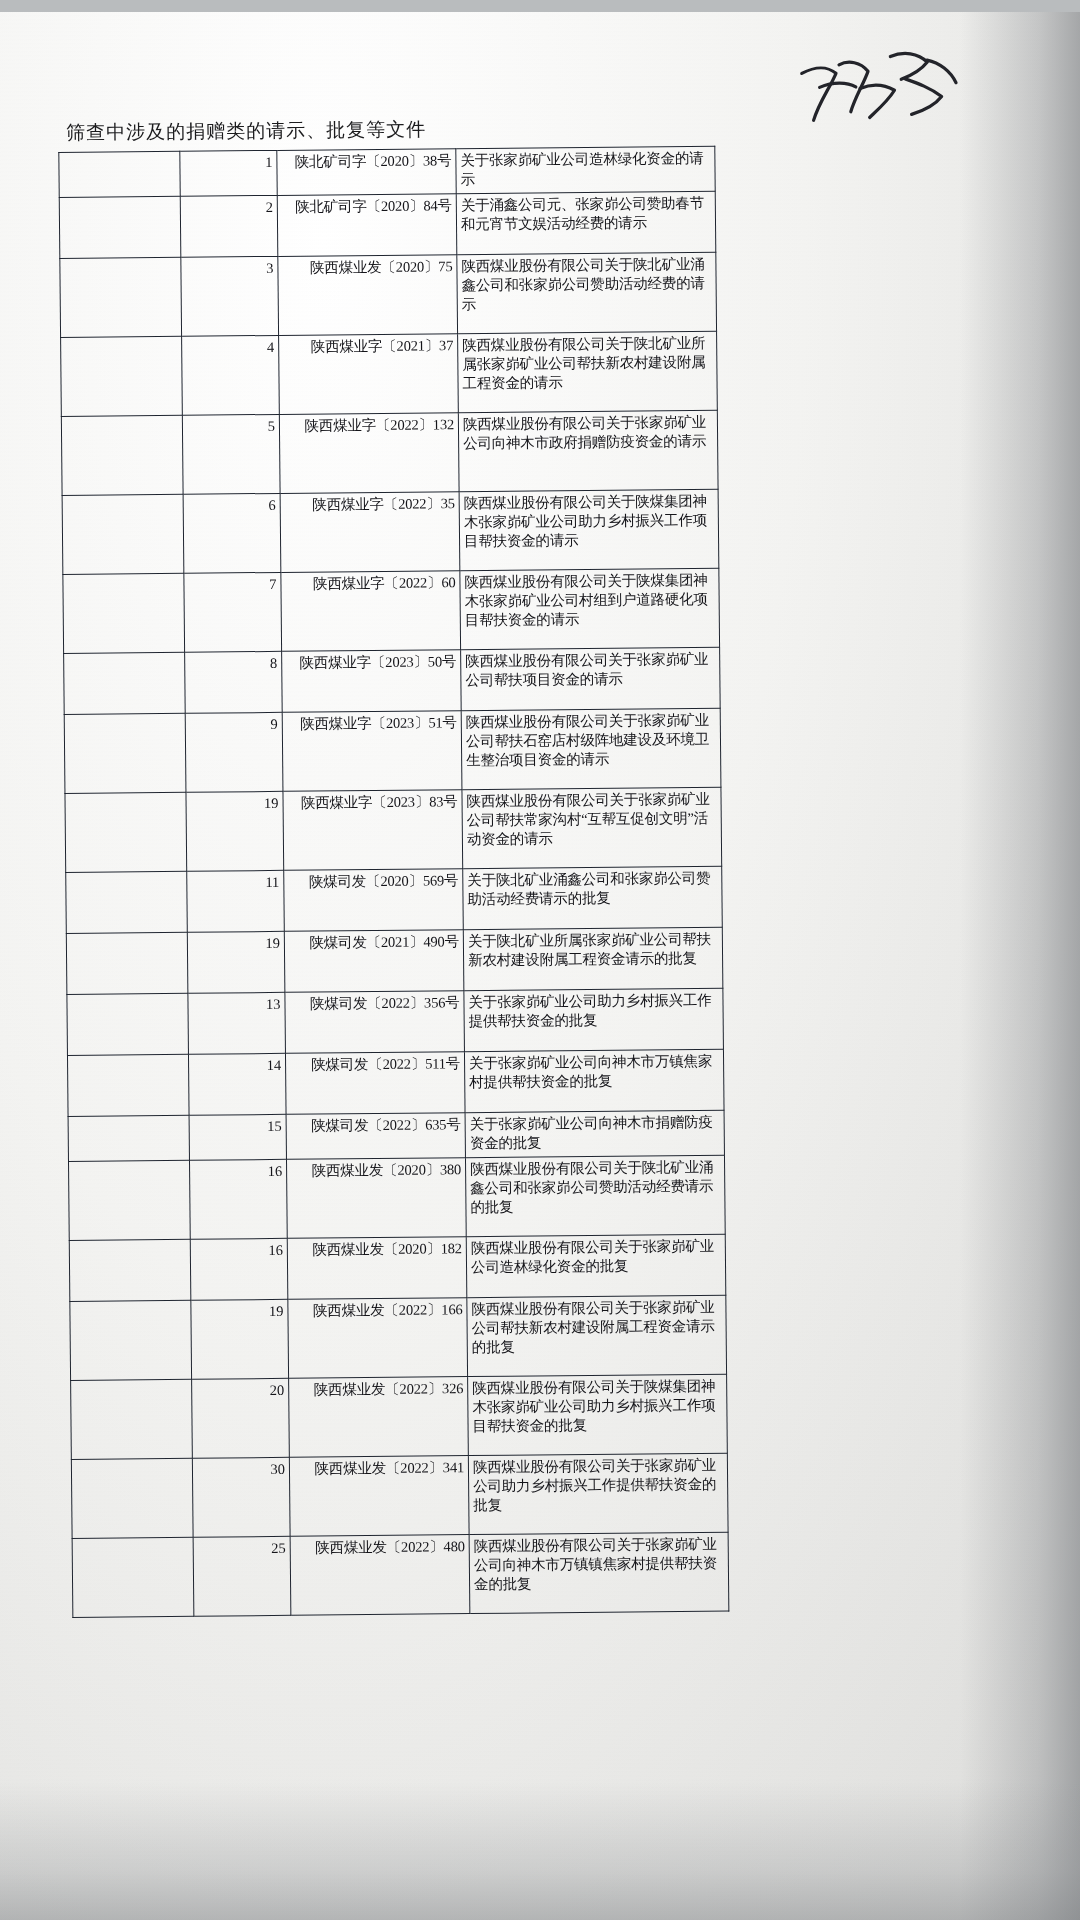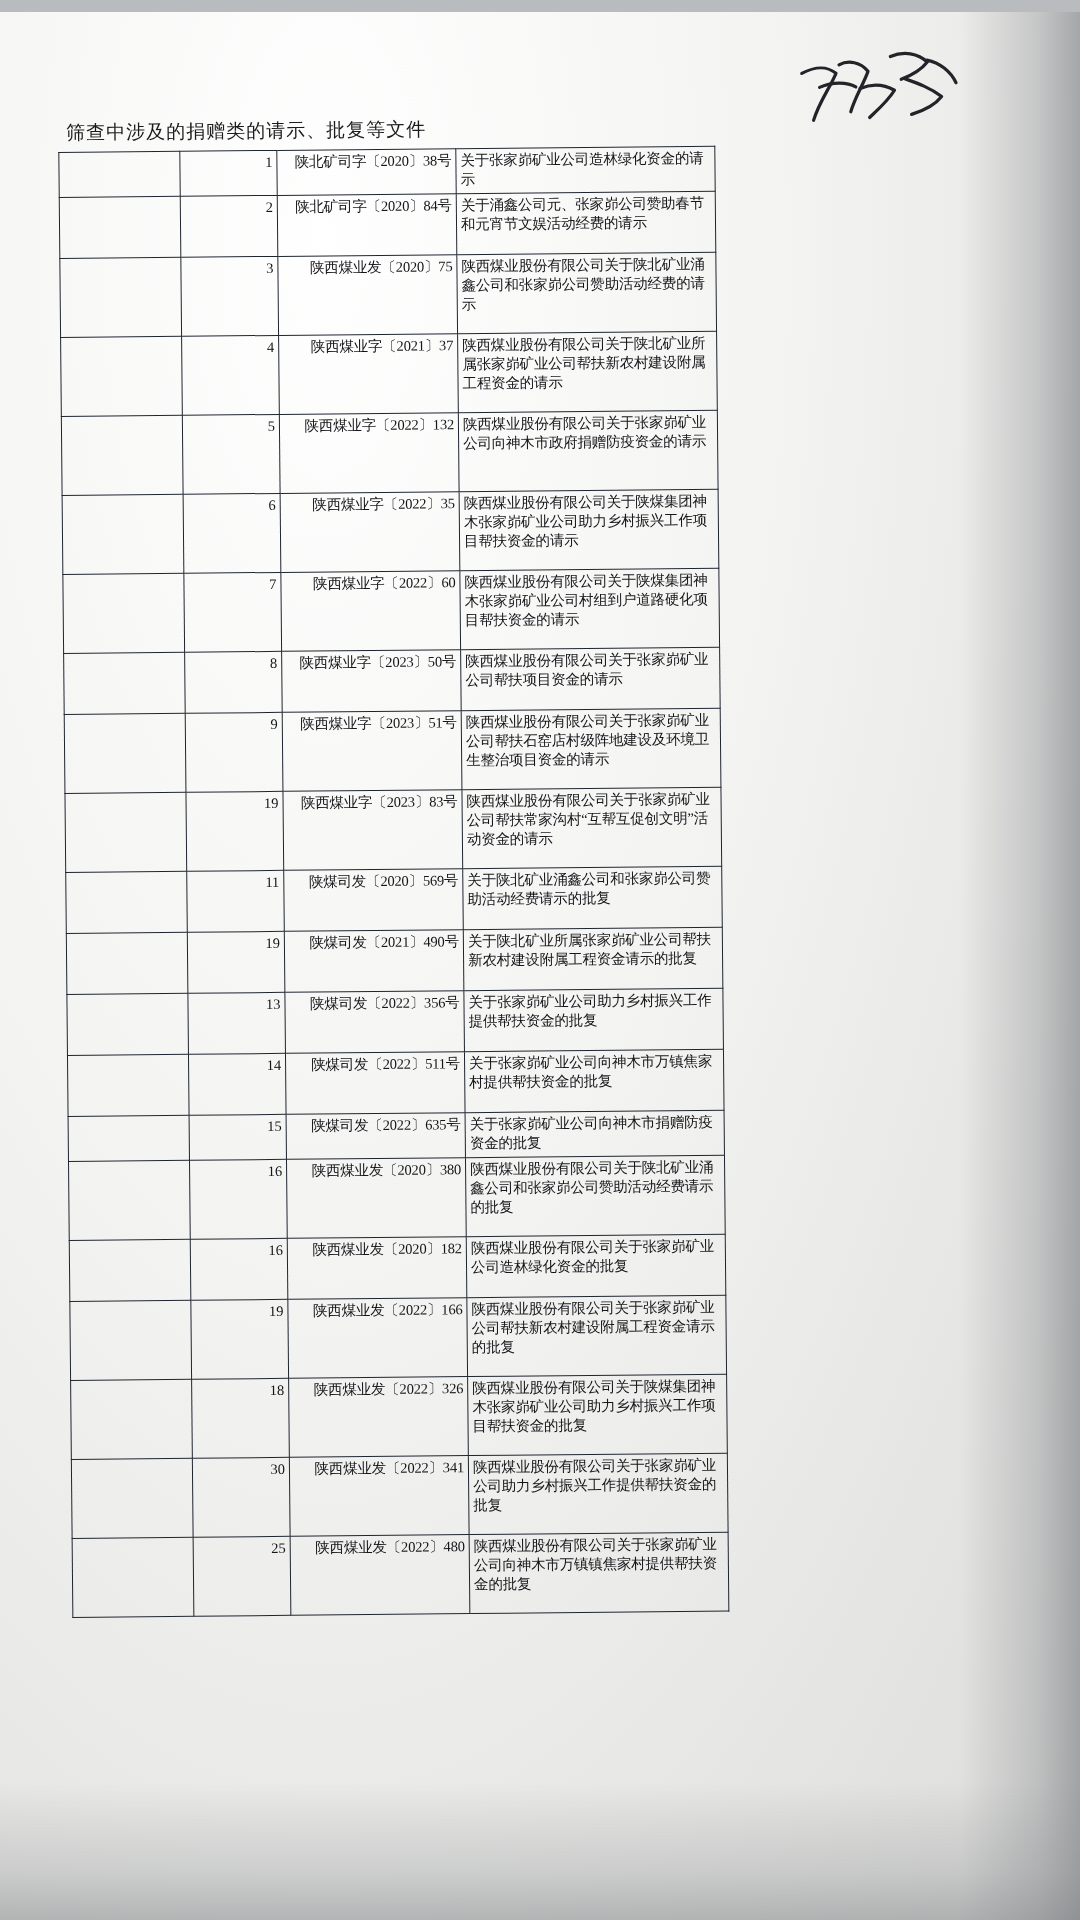--- a/index.html
+++ b/index.html
@@ -225,21 +225,21 @@
             <td class="c-title">陕西煤业股份有限公司关于张家峁矿业公司造林绿化资金的批复</td>
           </tr>
           <tr class="r-tall">
             <td class="c-blank"></td>
             <td class="c-idx">19</td>
             <td class="c-code">陕西煤业发〔2022〕166</td>
             <td class="c-title">陕西煤业股份有限公司关于张家峁矿业公司帮扶新农村建设附属工程资金请示的批复</td>
           </tr>
           <tr class="r-tall">
             <td class="c-blank"></td>
-            <td class="c-idx">18</td>
+            <td class="c-idx">20</td>
             <td class="c-code">陕西煤业发〔2022〕326</td>
             <td class="c-title">陕西煤业股份有限公司关于陕煤集团神木张家峁矿业公司助力乡村振兴工作项目帮扶资金的批复</td>
           </tr>
           <tr class="r-tall">
             <td class="c-blank"></td>
             <td class="c-idx">30</td>
             <td class="c-code">陕西煤业发〔2022〕341</td>
             <td class="c-title">陕西煤业股份有限公司关于张家峁矿业公司助力乡村振兴工作提供帮扶资金的批复</td>
           </tr>
           <tr class="r-tall">

